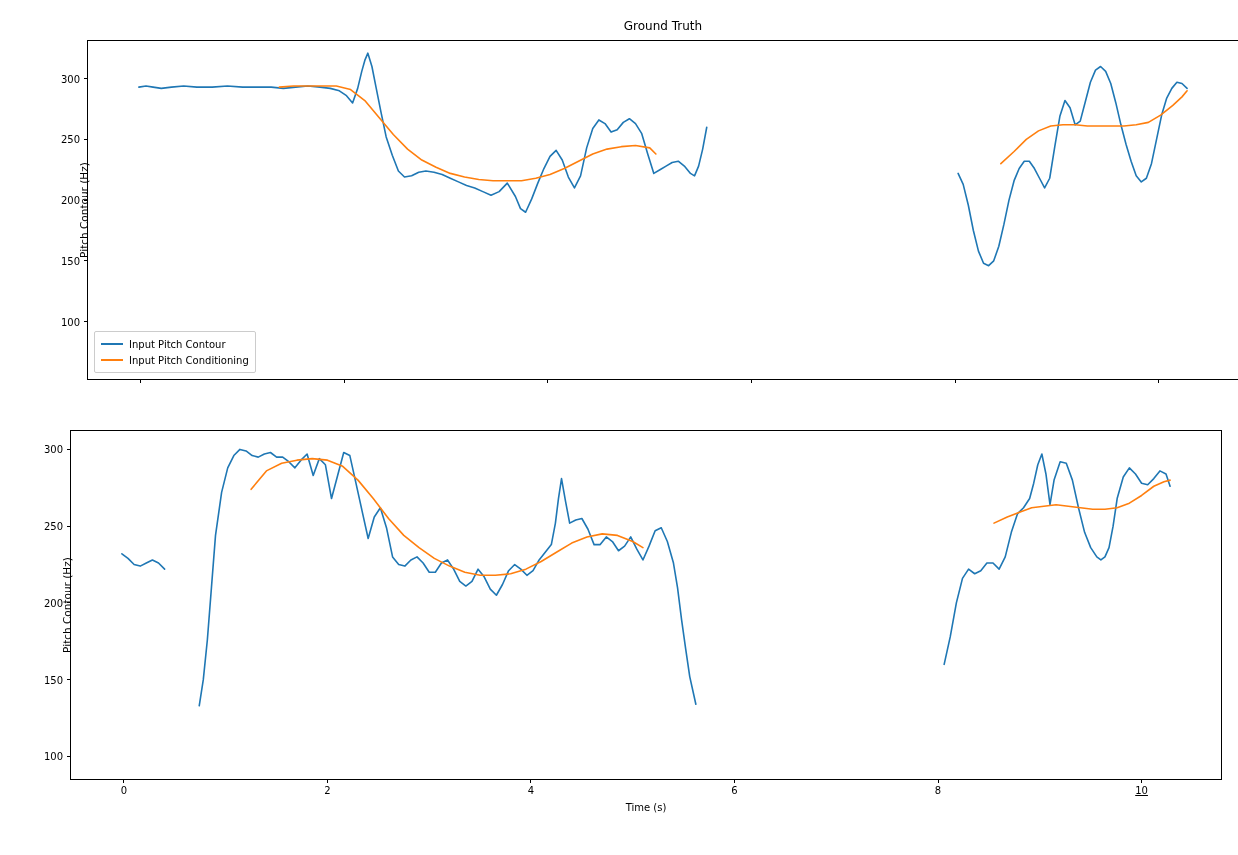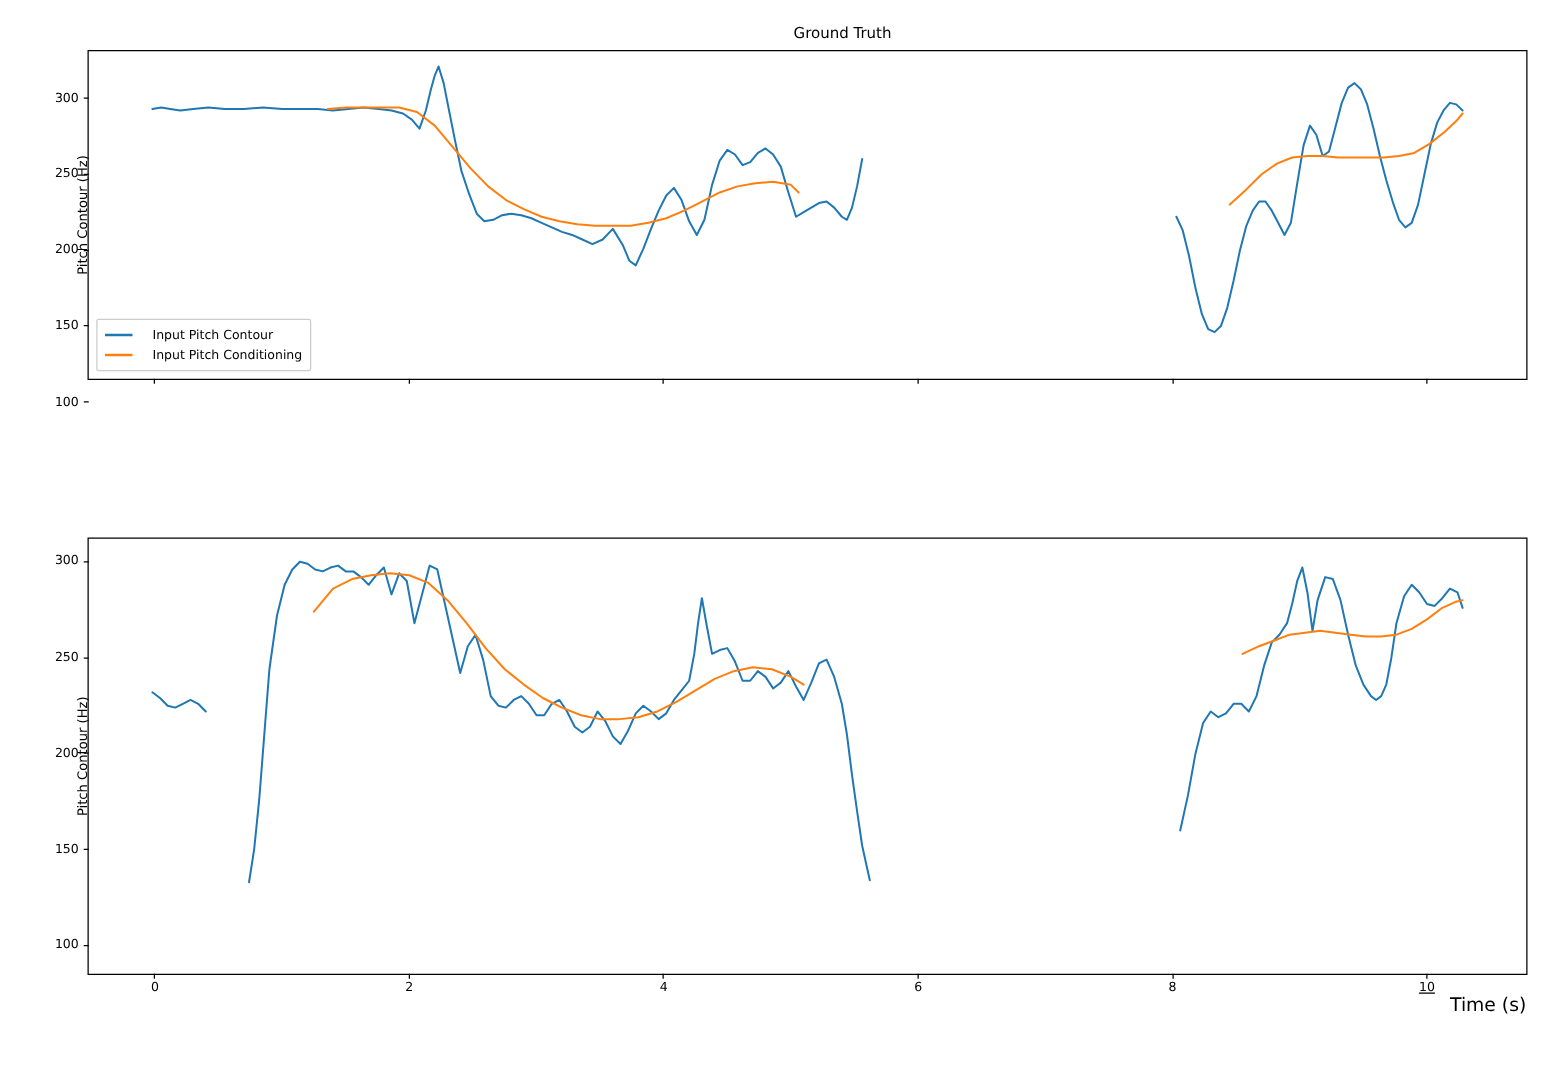--- a/index.html
+++ b/index.html
@@ -40,23 +40,23 @@
     left: -52px;
     top: 50%;
     transform: translateY(-50%) rotate(-90deg);
     transform-origin: center;
     font-size: 10.5px;
     white-space: nowrap;
   }
   .xlabel {
     position: absolute;
     width: 100%;
-    text-align: right;
+    text-align: center;
     bottom: -34px;
-    font-size: 15px;
+    font-size: 10px;
   }
   .tick-y {
     position: absolute;
     right: 100%;
     margin-right: 8px;
     transform: translateY(-50%);
     font-size: 10px;
     white-space: nowrap;
   }
   .tick-x {
@@ -85,40 +85,40 @@
     position: absolute;
     border: 1px solid #cccccc;
     border-radius: 2px;
     background: #ffffff;
     padding: 4px 6px;
     font-size: 10px;
   }
   .legend-row {
     display: flex;
     align-items: center;
-    gap: 16px;
+    gap: 6px;
     height: 16px;
   }
   .legend-swatch {
     width: 22px;
     height: 2px;
     display: inline-block;
   }
   .series-line {
     fill: none;
     stroke-width: 1.6;
     stroke-linejoin: round;
     stroke-linecap: round;
   }
 </style>
 </head>
 <body>
 
 <div class="figure" id="figure" style="width: 1238px; height: 855px;">
-    <div class="axes" style="left: 70px; top: 40px; width: 1152px; height: 264px; padding-left: 28px;">
+    <div class="axes" style="left: 87px; top: 40px; width: 1152px; height: 340px;">
       <div class="title">Ground Truth</div>
       <div class="ylabel">Pitch Contour (Hz)</div>
       <div class="tickmark-y" style="top: 280.067px;"></div>
       <div class="tick-y" style="top: 280.567px;">100</div>
       <div class="tickmark-y" style="top: 219.338px;"></div>
       <div class="tick-y" style="top: 219.838px;">150</div>
       <div class="tickmark-y" style="top: 158.609px;"></div>
       <div class="tick-y" style="top: 159.109px;">200</div>
       <div class="tickmark-y" style="top: 97.8806px;"></div>
       <div class="tick-y" style="top: 98.3806px;">250</div>

